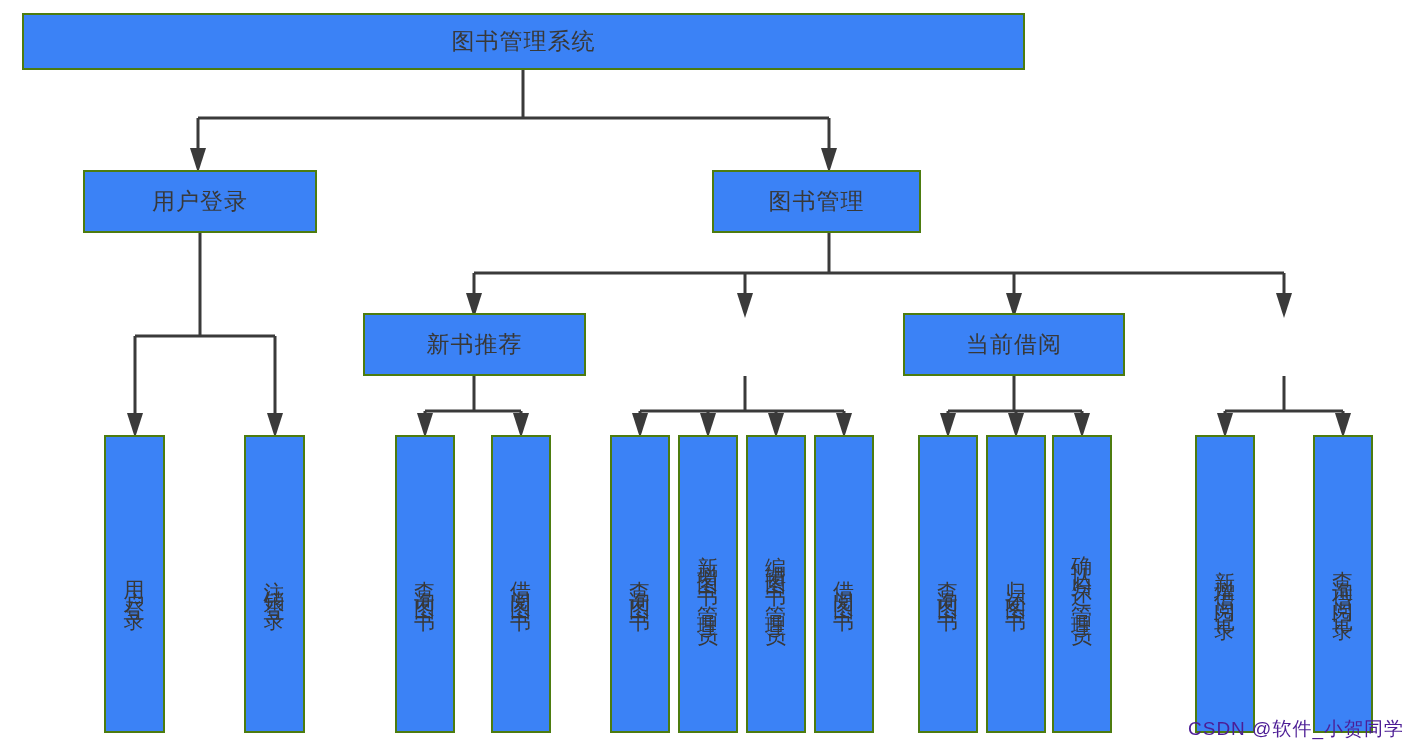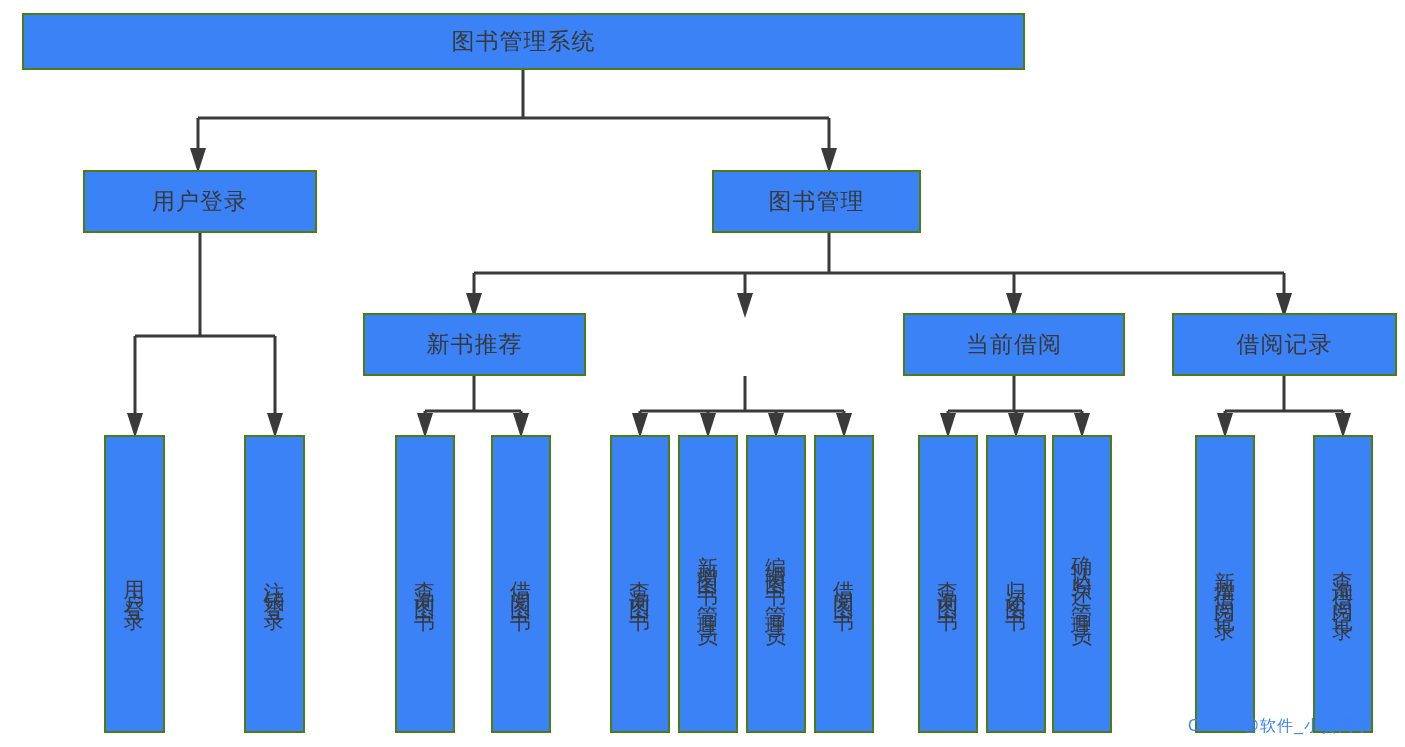--- a/index.html
+++ b/index.html
@@ -33,22 +33,22 @@
     line-height:1;
   }
   #wires{
     position:absolute;left:0;top:0;z-index:1;
   }
   #wires path{stroke:#3a3a3a;stroke-width:3;fill:none;}
   #wires polygon{fill:#3a3a3a;stroke:none;}
   .watermark{
     position:absolute;
     left:1188px;top:716px;
-    font-size:16px;
-    color:#3b82f6;
+    font-size:19px;
+    color:#4c1d95;
     letter-spacing:1px;
     z-index:3;
     white-space:nowrap;
   }
 </style>
 </head>
 <body>
 
 <div id="stage">
 
@@ -88,21 +88,20 @@
     <polygon points="1335,413 1351,413 1343,438"></polygon>
   </svg>
 
   <div class="box hbox" style="left:22px;top:13px;width:1003px;height:57px">图书管理系统</div>
 
   <div class="box hbox" style="left:83px;top:170px;width:234px;height:63px">用户登录</div>
   <div class="box hbox" style="left:712px;top:170px;width:209px;height:63px">图书管理</div>
 
   <div class="box hbox" style="left:363px;top:313px;width:223px;height:63px">新书推荐</div>
   <div class="box hbox" style="left:903px;top:313px;width:222px;height:63px">当前借阅</div>
-  <div class="box hbox" style="left:1172px;top:313px;width:225px;height:63px">借阅记录</div>
 
   <div class="box leaf" style="left:104px;top:435px;width:61px;height:298px">用户登录</div>
   <div class="box leaf" style="left:244px;top:435px;width:61px;height:298px">注销登录</div>
 
   <div class="box leaf" style="left:395px;top:435px;width:60px;height:298px">查询图书</div>
   <div class="box leaf" style="left:491px;top:435px;width:60px;height:298px">借阅图书</div>
 
   <div class="box leaf" style="left:610px;top:435px;width:60px;height:298px">查询图书</div>
   <div class="box leaf" style="left:678px;top:435px;width:60px;height:298px">新增图书（管理员）</div>
   <div class="box leaf" style="left:746px;top:435px;width:60px;height:298px">编辑图书（管理员）</div>

